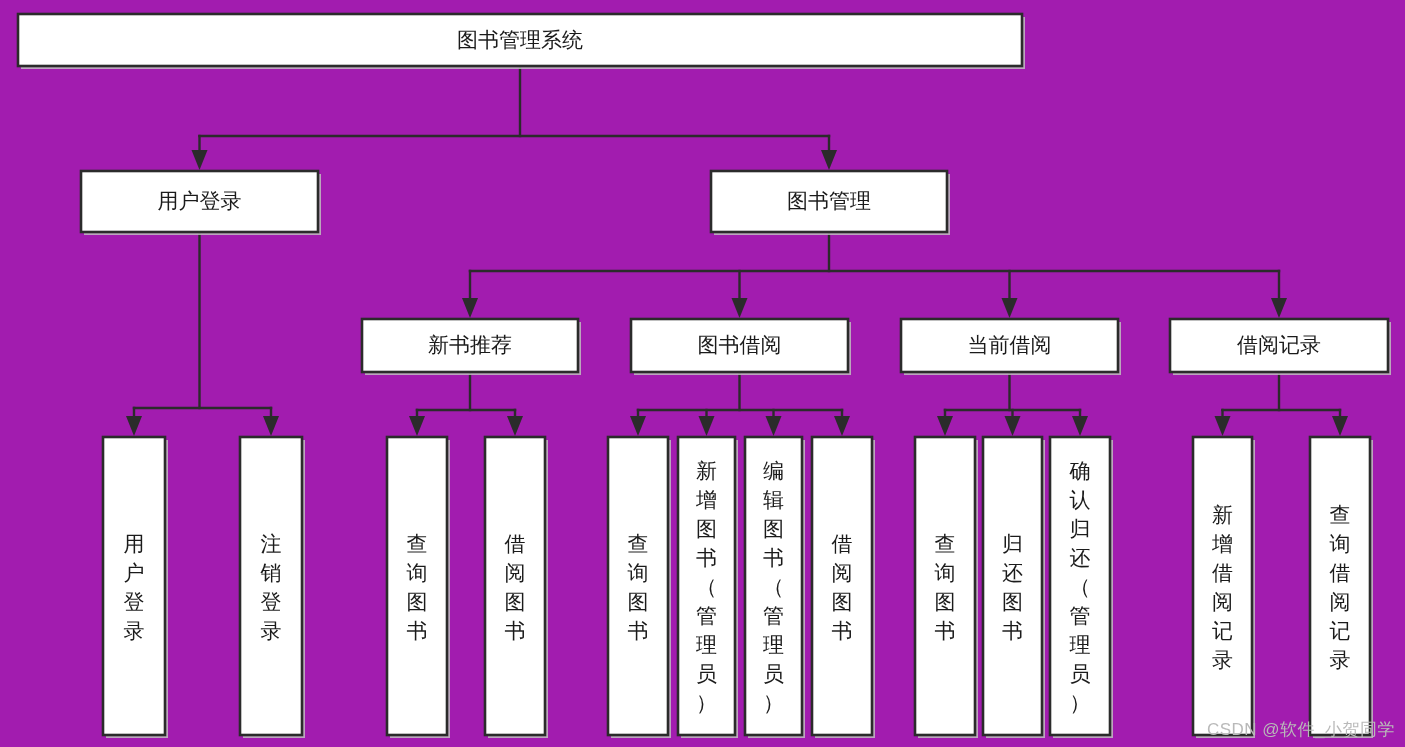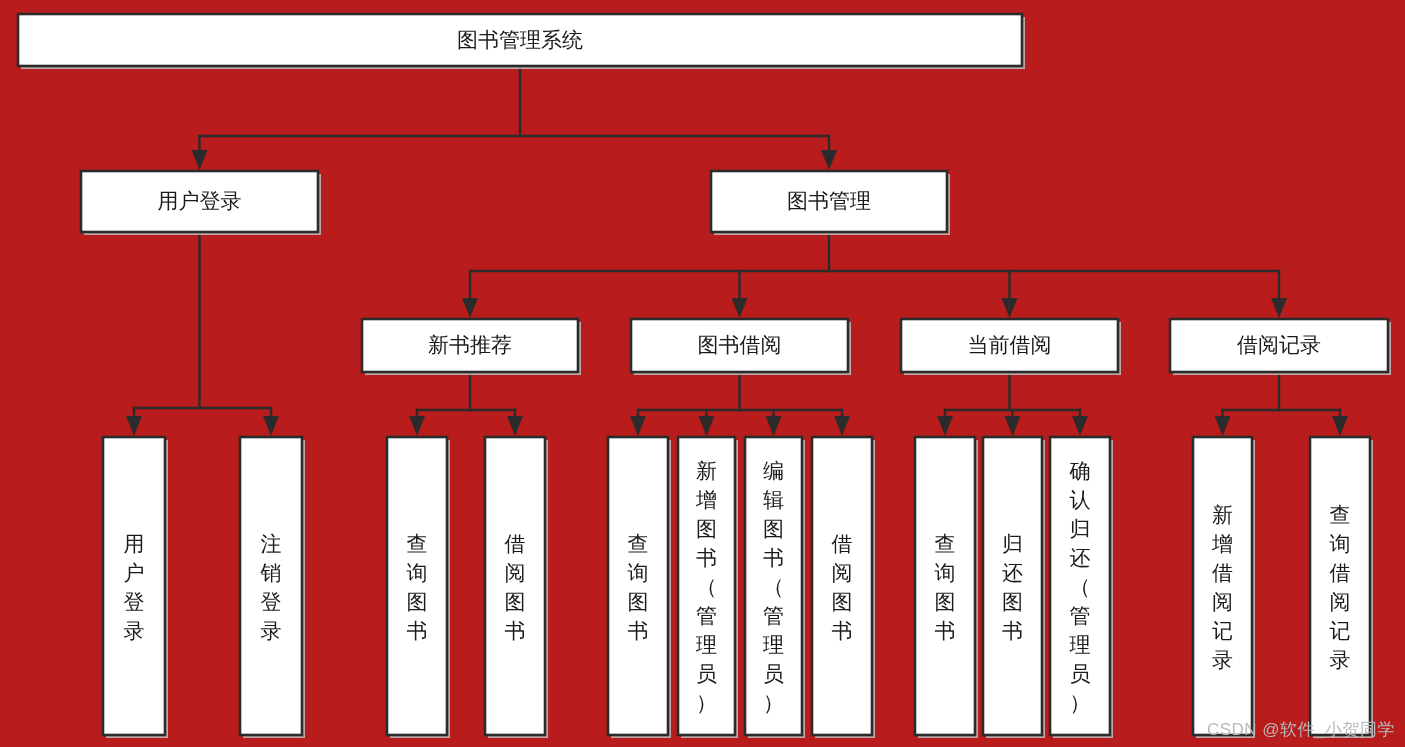--- a/index.html
+++ b/index.html
@@ -10,21 +10,21 @@
   body {
     width: 1405px;
     height: 747px;
     font-family: "Liberation Sans", "DejaVu Sans", sans-serif;
     overflow: hidden;
   }
   #diagram-root {
     position: relative;
     width: 1405px;
     height: 747px;
-    background: #b91c1c;
+    background: #a21caf;
   }
   svg#flow-svg {
     position: absolute;
     left: 0;
     top: 0;
     width: 1405px;
     height: 747px;
     display: block;
   }
   .node-box {

